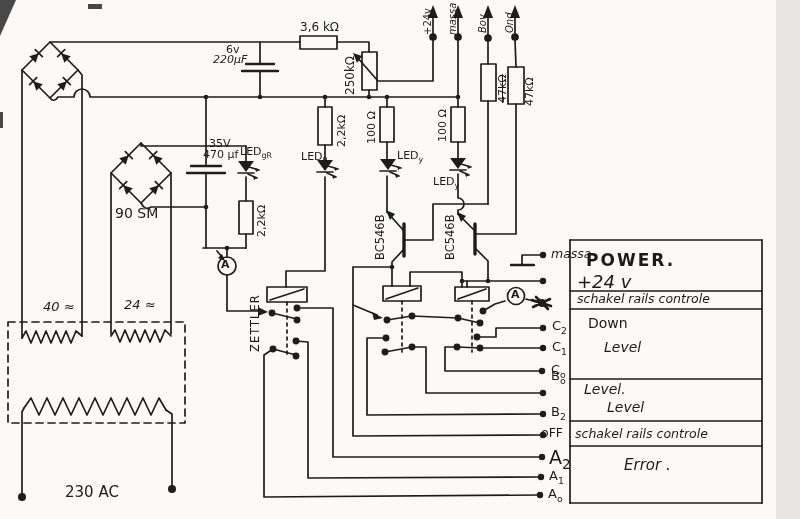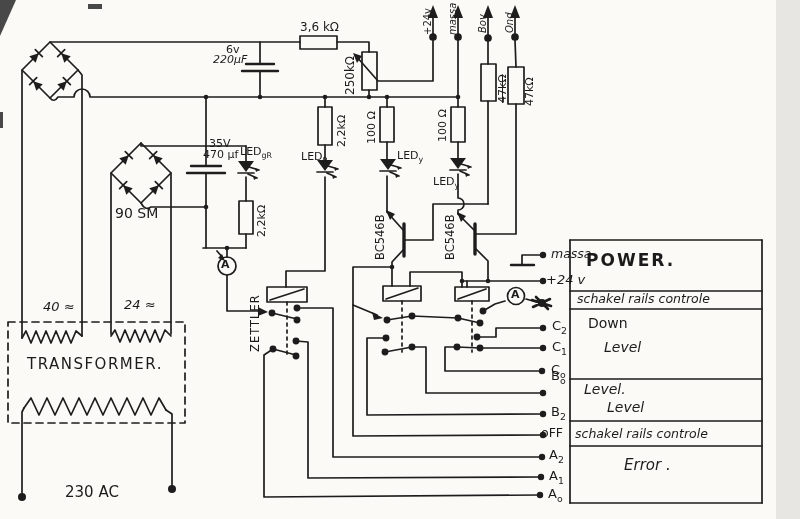--- a/index.html
+++ b/index.html
@@ -317,38 +317,37 @@
 
 <div class="lbl" style="left:221px;top:259px;font-size:11px;font-weight:bold;">A</div>
 <div class="lbl" style="left:511px;top:289px;font-size:11px;font-weight:bold;">A</div>
 
 <div class="lbl rot" style="left:423px;top:35px;font-size:10px;">+24v</div>
 <div class="lbl rot it" style="left:448px;top:35px;font-size:10px;">massa</div>
 <div class="lbl rot it" style="left:478px;top:33px;font-size:10px;">Bov</div>
 <div class="lbl rot it" style="left:505px;top:33px;font-size:10px;">Ond</div>
 
 <div class="lbl it" style="left:551px;top:247px;font-size:12.5px;"><span>massa</span></div>
-<div class="lbl it" style="left:546px;top:273px;font-size:13px;"><span>+24 v</span></div>
+<div class="lbl it" style="left:577px;top:273px;font-size:18px;"><span>+24 v</span></div>
 <div class="lbl" style="left:552px;top:319px;font-size:13px;"><span>C</span><sub>2</sub></div>
 <div class="lbl" style="left:552px;top:340px;font-size:13px;"><span>C</span><sub>1</sub></div>
 <div class="lbl" style="left:551px;top:363px;font-size:13px;text-align:right;"><span>C</span><sub>o</sub></div>
 <div class="lbl" style="left:551px;top:369px;font-size:13px;"><span>B</span><sub>o</sub></div>
 <div class="lbl" style="left:551px;top:405px;font-size:13px;"><span>B</span><sub>2</sub></div>
 <div class="lbl" style="left:541px;top:426px;font-size:12.5px;"><span>oFF</span></div>
-<div class="lbl" style="left:549px;top:448px;font-size:13px;"><span>A</span><sub>2</sub></div>
+<div class="lbl" style="left:549px;top:448px;font-size:19px;"><span>A</span><sub>2</sub></div>
 <div class="lbl" style="left:549px;top:469px;font-size:13px;"><span>A</span><sub>1</sub></div>
 <div class="lbl" style="left:548px;top:487px;font-size:13px;text-align:center;"><span>A</span><sub>o</sub></div>
 
 <div class="lbl big" style="left:586px;top:252px;font-size:17px;font-weight:bold;">POWER.</div>
 <div class="lbl it" style="left:577px;top:292px;font-size:12.5px;">schakel rails controle</div>
 <div class="lbl" style="left:588px;top:316px;font-size:14px;">Down</div>
 <div class="lbl it" style="left:604px;top:340px;font-size:14px;">Level</div>
 <div class="lbl it" style="left:584px;top:382px;font-size:14px;">Level.</div>
 <div class="lbl it" style="left:607px;top:400px;font-size:14px;">Level</div>
 <div class="lbl it" style="left:575px;top:427px;font-size:12.5px;">schakel rails controle</div>
 <div class="lbl it" style="left:589px;top:458px;font-size:15px;margin-left:35px;">Error .</div>
 
-<div class="lbl" style="left:27px;top:357px;font-size:15px;letter-spacing:1.5px;">TRANSFORMER.</div>
 <div class="lbl it" style="left:43px;top:300px;font-size:13px;">40 ≈</div>
 <div class="lbl it" style="left:124px;top:298px;font-size:13px;">24 ≈</div>
 <div class="lbl" style="left:65px;top:485px;font-size:15px;">230 AC</div>
 
 </div>
 
 </body></html>

